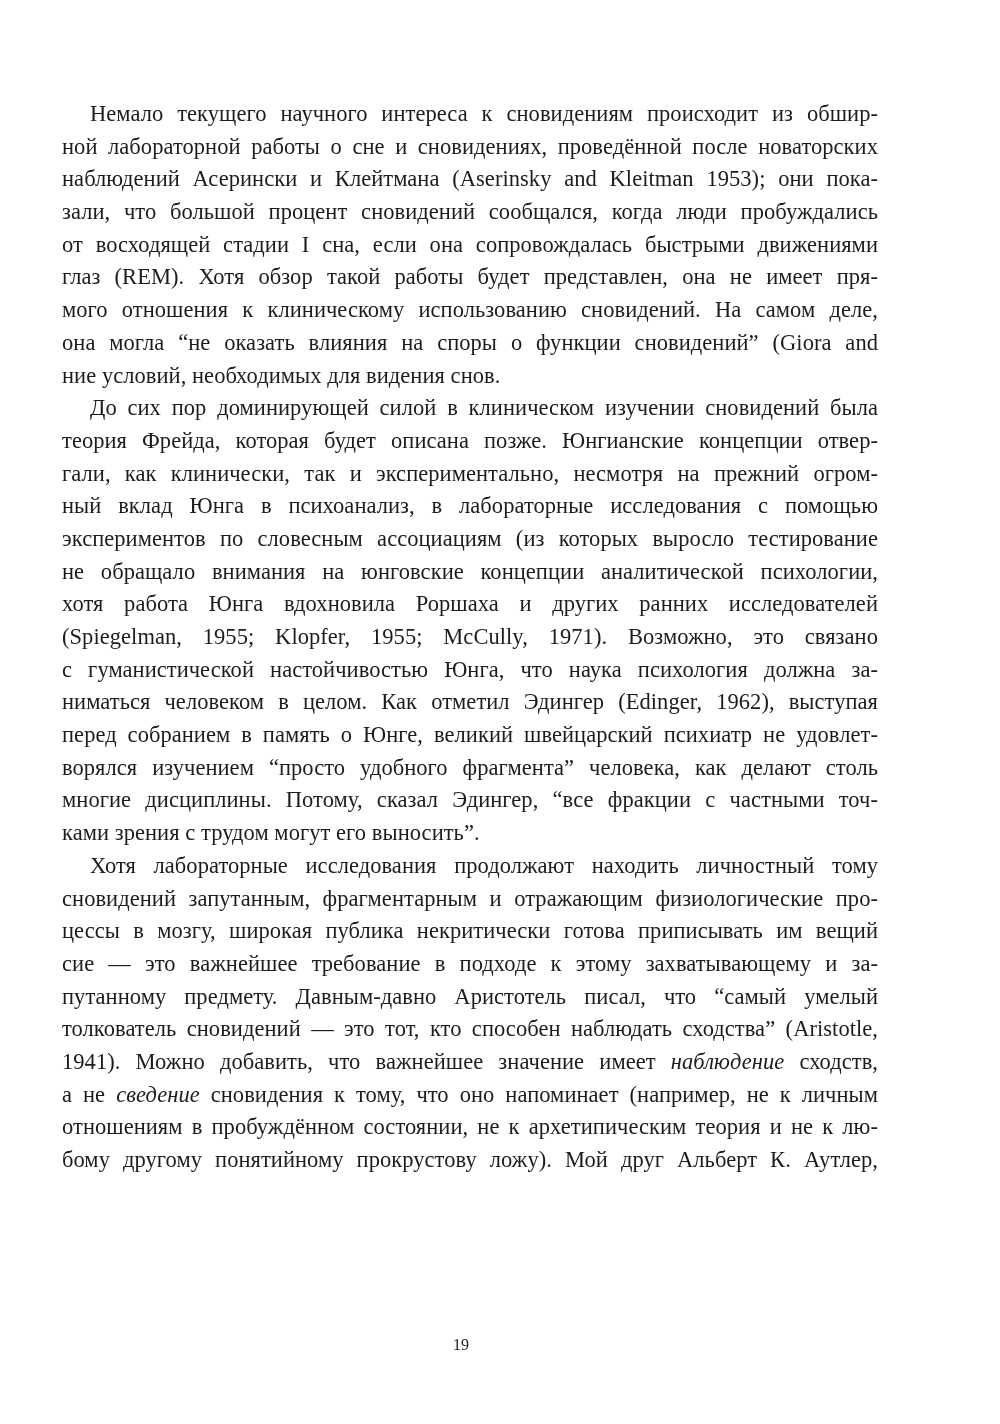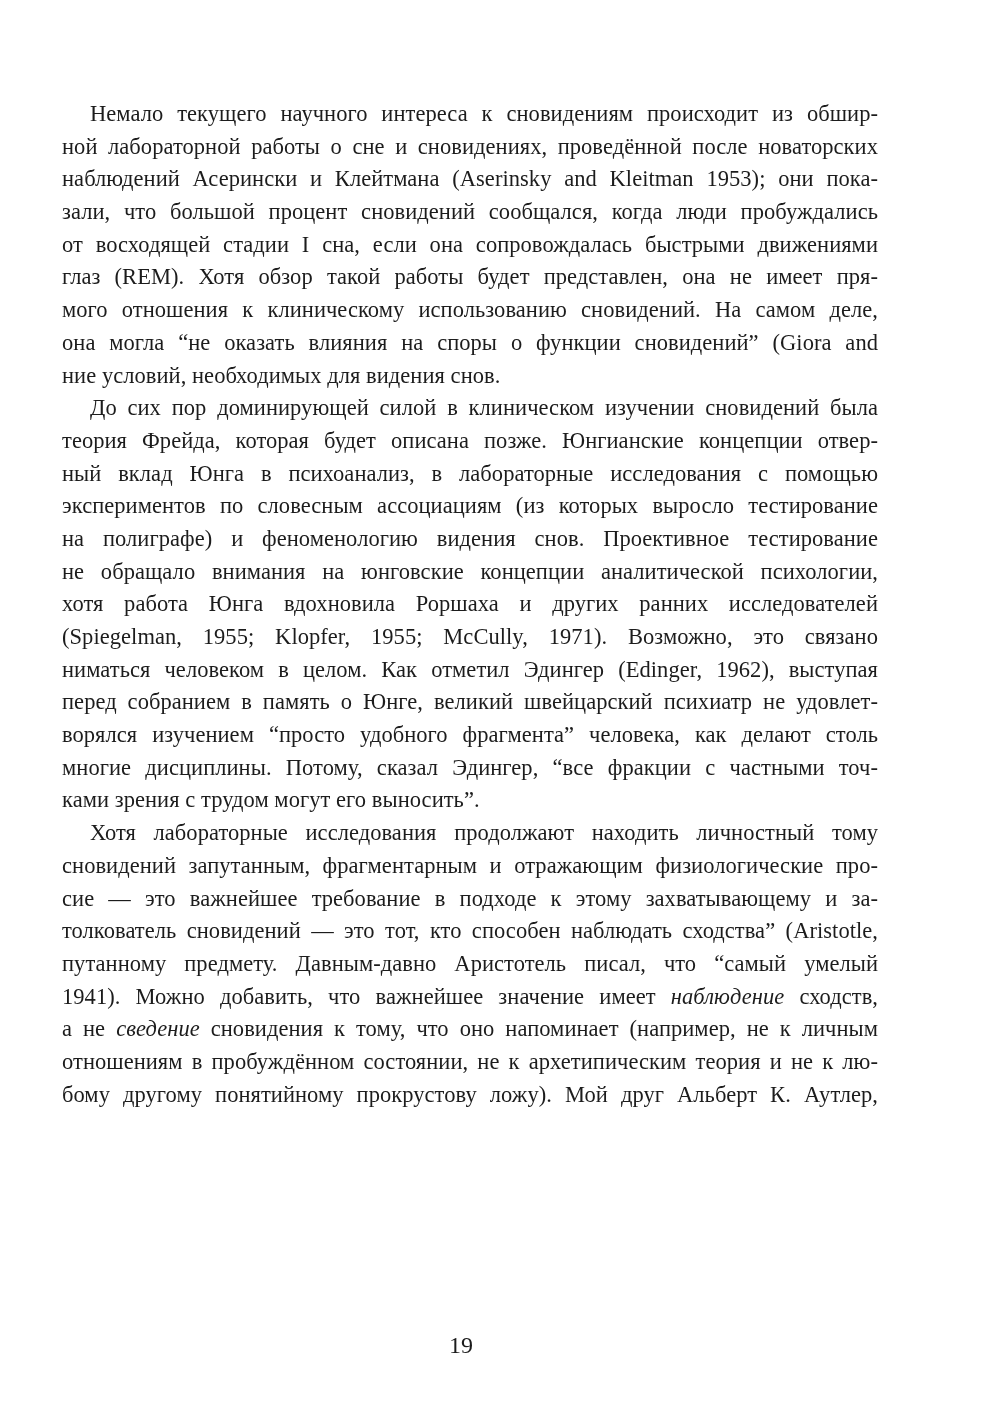--- a/index.html
+++ b/index.html
@@ -44,21 +44,21 @@
       padding-left: 28px;
     }
     .line em {
     }
     .page-number {
       position: absolute;
       left: 0;
       width: 884px;
       top: 1330px;
       text-align: center;
-      font-size: 24px;
+      font-size: 16px;
       line-height: 30px;
       padding-left: 38px;
       box-sizing: border-box;
     }
   </style>
 </head>
 <body>
 
 <div class="page">
   <div class="text-block">
@@ -71,39 +71,41 @@
       <span class="line">от восходящей стадии I сна, если она сопровождалась быстрыми движениями</span>
       <span class="line">глаз (REM). Хотя обзор такой работы будет представлен, она не имеет пря-</span>
       <span class="line">мого отношения к клиническому использованию сновидений. На самом деле,</span>
       <span class="line">она могла “не оказать влияния на споры о функции сновидений” (Giora and</span>
       <span class="line last">ние условий, необходимых для видения снов.</span>
     </div>
 
     <div>
       <span class="line indent">До сих пор доминирующей силой в клиническом изучении сновидений была</span>
       <span class="line">теория Фрейда, которая будет описана позже. Юнгианские концепции отвер-</span>
+      <span class="line">гали, как клинически, так и экспериментально, несмотря на прежний огром-</span>
       <span class="line">ный вклад Юнга в психоанализ, в лабораторные исследования с помощью</span>
       <span class="line">экспериментов по словесным ассоциациям (из которых выросло тестирование</span>
-      <span class="line">на полиграфе) и феноменологию видения снов. Проективное тестирование</span>
       <span class="line">не обращало внимания на юнговские концепции аналитической психологии,</span>
       <span class="line">хотя работа Юнга вдохновила Роршаха и других ранних исследователей</span>
       <span class="line">(Spiegelman, 1955; Klopfer, 1955; McCully, 1971). Возможно, это связано</span>
+      <span class="line">с гуманистической настойчивостью Юнга, что наука психология должна за-</span>
       <span class="line">ниматься человеком в целом. Как отметил Эдингер (Edinger, 1962), выступая</span>
       <span class="line">перед собранием в память о Юнге, великий швейцарский психиатр не удовлет-</span>
       <span class="line">ворялся изучением “просто удобного фрагмента” человека, как делают столь</span>
       <span class="line">многие дисциплины. Потому, сказал Эдингер, “все фракции с частными точ-</span>
       <span class="line last">ками зрения с трудом могут его выносить”.</span>
     </div>
 
     <div>
       <span class="line indent">Хотя лабораторные исследования продолжают находить личностный тому</span>
       <span class="line">сновидений запутанным, фрагментарным и отражающим физиологические про-</span>
+      <span class="line">цессы в мозгу, широкая публика некритически готова приписывать им вещий</span>
       <span class="line">сие — это важнейшее требование в подходе к этому захватывающему и за-</span>
+      <span class="line">путанному предмету. Давным-давно Аристотель писал, что “самый умелый</span>
       <span class="line">толкователь сновидений — это тот, кто способен наблюдать сходства” (Aristotle,</span>
-      <span class="line">путанному предмету. Давным-давно Аристотель писал, что “самый умелый</span>
       <span class="line"><span>1941). Можно добавить, что важнейшее значение имеет </span><em>наблюдение</em><span> сходств,</span></span>
       <span class="line"><span>а не </span><em>сведение</em><span> сновидения к тому, что оно напоминает (например, не к личным</span></span>
       <span class="line">отношениям в пробуждённом состоянии, не к архетипическим теория и не к лю-</span>
       <span class="line">бому другому понятийному прокрустову ложу). Мой друг Альберт К. Аутлер,</span>
     </div>
 
   </div>
 
   <div class="page-number">19</div>
 </div>

